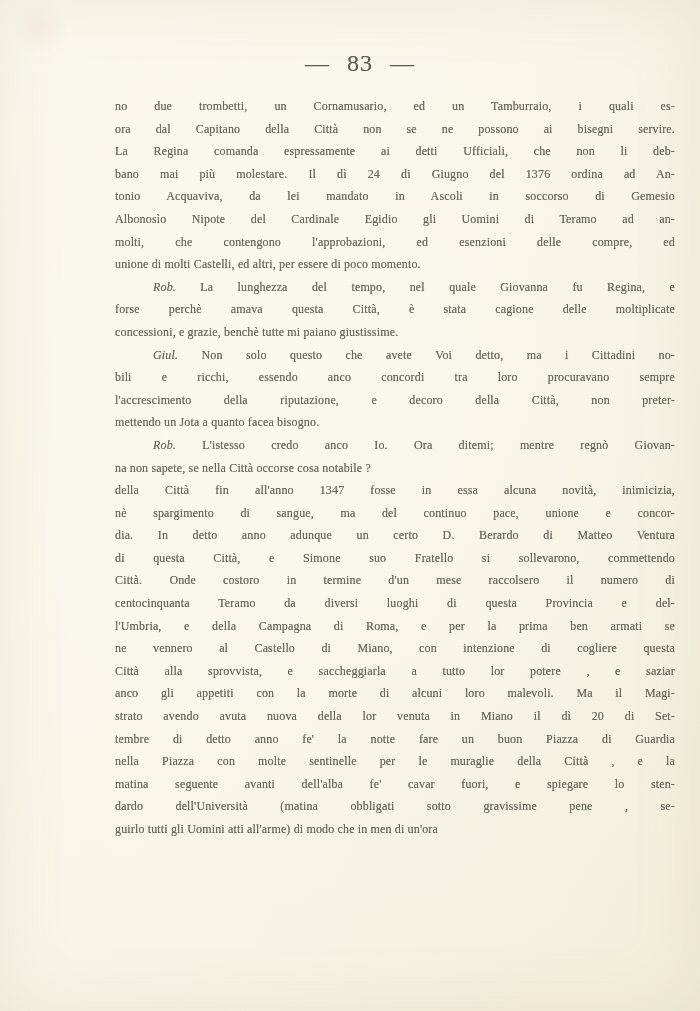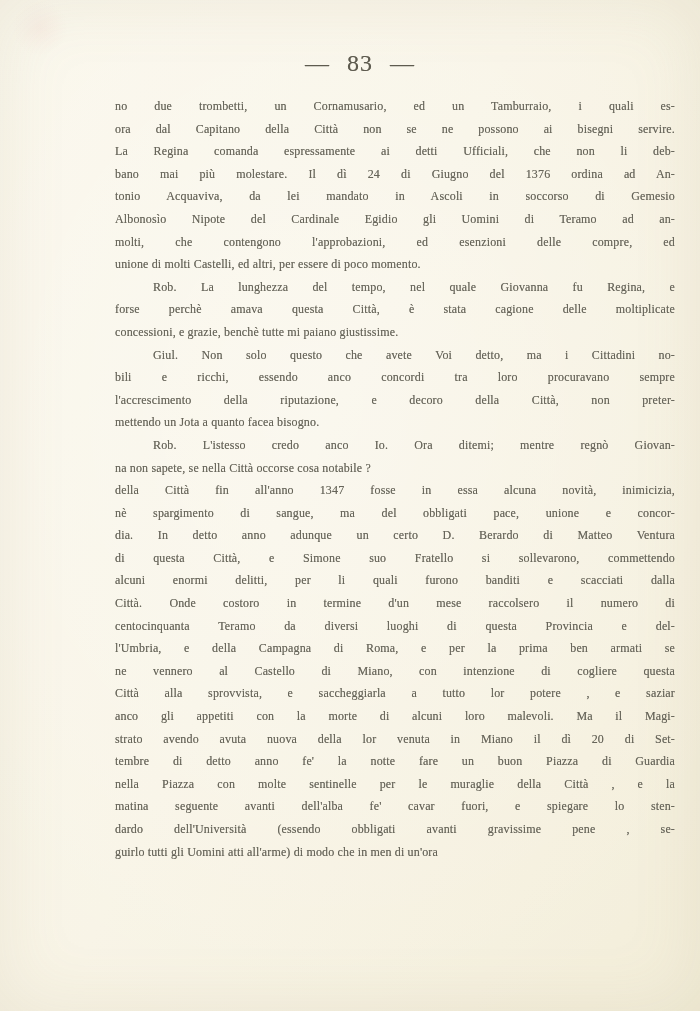--- a/index.html
+++ b/index.html
@@ -50,20 +50,21 @@
     text-align-last: justify;
     white-space: normal;
   }
   .text-block .line.last {
     text-align-last: left;
   }
   .text-block .line.indent {
     text-indent: 38px;
   }
   .speaker {
+    font-style: italic;
   }
 </style>
 </head>
 <body>
 
 <div class="scan-page" style="--ink: #67655a; --ink-dark: #5e5b4f;">
   <div class="page-header">— 83 —</div>
   <div class="text-block">
       <div class="line">no due trombetti, un Cornamusario, ed un Tamburraio, i quali es-</div>
       <div class="line">ora dal Capitano della Città non se ne possono ai bisegni servire.</div>
@@ -76,30 +77,29 @@
       <div class="line indent"><span class="speaker">Rob.</span> La lunghezza del tempo, nel quale Giovanna fu Regina, e</div>
       <div class="line">forse perchè amava questa Città, è stata cagione delle moltiplicate</div>
       <div class="line last">concessioni, e grazie, benchè tutte mi paiano giustissime.</div>
       <div class="line indent"><span class="speaker">Giul.</span> Non solo questo che avete Voi detto, ma i Cittadini no-</div>
       <div class="line">bili e ricchi, essendo anco concordi tra loro procuravano sempre</div>
       <div class="line">l'accrescimento della riputazione, e decoro della Città, non preter-</div>
       <div class="line last">mettendo un Jota a quanto facea bisogno.</div>
       <div class="line indent"><span class="speaker">Rob.</span> L'istesso credo anco Io. Ora ditemi; mentre regnò Giovan-</div>
       <div class="line last">na non sapete, se nella Città occorse cosa notabile ?</div>
       <div class="line">della Città fin all'anno 1347 fosse in essa alcuna novità, inimicizia,</div>
-      <div class="line">nè spargimento di sangue, ma del obbligati pace, unione e concor-</div>
+      <div class="line">nè spargimento di sangue, ma del continuo pace, unione e concor-</div>
       <div class="line">dia. In detto anno adunque un certo D. Berardo di Matteo Ventura</div>
       <div class="line">di questa Città, e Simone suo Fratello si sollevarono, commettendo</div>
-      <div class="line">alcuni enormi delitti, per li quali furono banditi e scacciati dalla</div>
       <div class="line">Città. Onde costoro in termine d'un mese raccolsero il numero di</div>
       <div class="line">centocinquanta Teramo da diversi luoghi di questa Provincia e del-</div>
       <div class="line">l'Umbria, e della Campagna di Roma, e per la prima ben armati se</div>
       <div class="line">ne vennero al Castello di Miano, con intenzione di cogliere questa</div>
       <div class="line">Città alla sprovvista, e saccheggiarla a tutto lor potere , e saziar</div>
       <div class="line">anco gli appetiti con la morte di alcuni loro malevoli. Ma il Magi-</div>
       <div class="line">strato avendo avuta nuova della lor venuta in Miano il dì 20 di Set-</div>
       <div class="line">tembre di detto anno fe' la notte fare un buon Piazza di Guardia</div>
       <div class="line">nella Piazza con molte sentinelle per le muraglie della Città , e la</div>
       <div class="line">matina seguente avanti dell'alba fe' cavar fuori, e spiegare lo sten-</div>
-      <div class="line">dardo dell'Università (essendo obbligati avanti gravissime pene , se-</div>
+      <div class="line">dardo dell'Università (matina obbligati sotto gravissime pene , se-</div>
       <div class="line last">guirlo tutti gli Uomini atti all'arme) di modo che in men di un'ora</div>
     </div>
 </div>
 
 </body></html>

